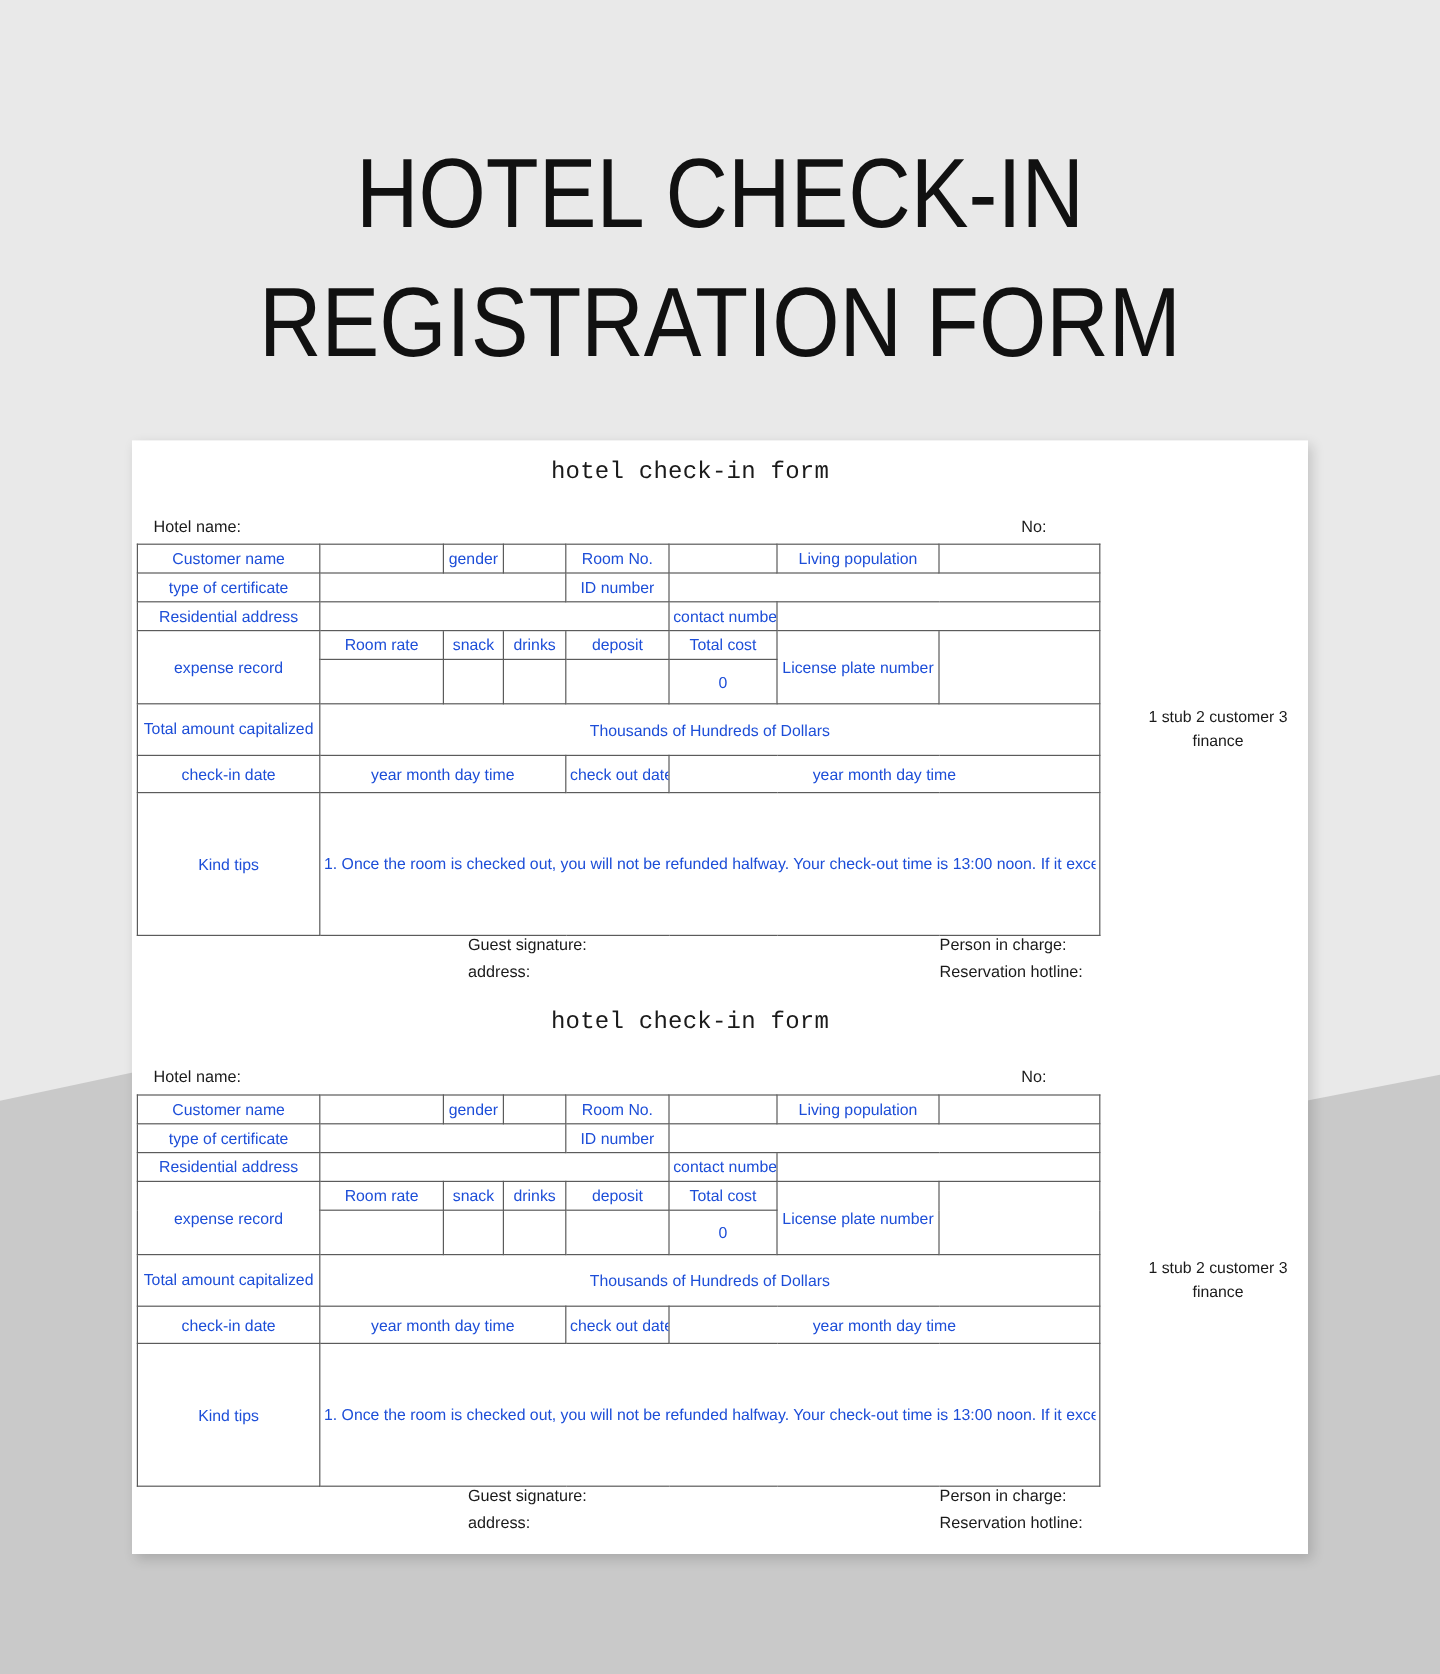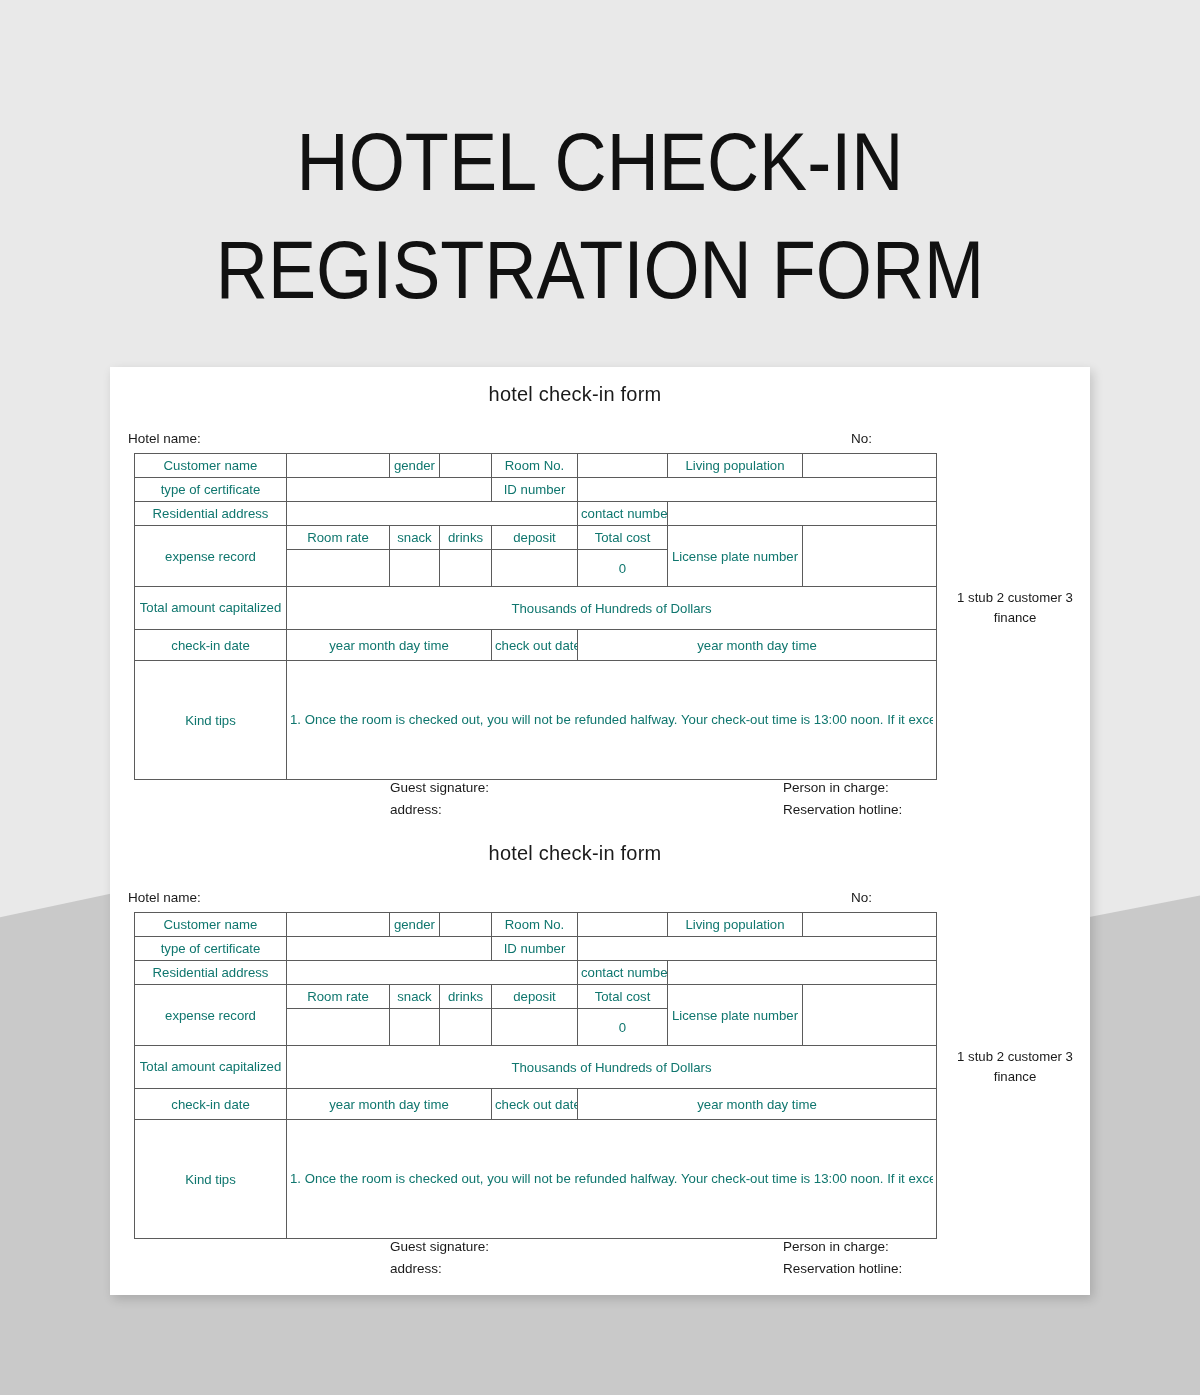--- a/index.html
+++ b/index.html
@@ -102,21 +102,21 @@
 
   .form-title {
     position: absolute;
     left: 0;
     top: 14px;
     width: 930px;
     text-align: center;
     font-size: 20px;
     line-height: 26px;
     color: #1a1a1a;
-    font-family: Liberation Sans, sans-serif;
+    font-family: Liberation Mono, monospace;
     letter-spacing: 0.2px;
   }
 
   .meta-row {
     position: absolute;
     top: 62px;
     left: 18px;
     width: 835px;
     height: 20px;
     font-size: 13.5px;
@@ -133,26 +133,26 @@
     position: absolute;
     left: 712px;
     top: 0;
     margin-left: 11px;
   }
 
   
   table.form-table {
     position: absolute;
     top: 86px;
-    left: 24px;
+    left: 4px;
     width: 802px;
     border-collapse: collapse;
     table-layout: fixed;
     font-size: 13.2px;
-    color: #0f766e;
+    color: #1d4ed8;
   }
   table.form-table td {
     border: 1px solid #5b5b5b;
     padding: 0 3px;
     text-align: center;
     vertical-align: middle;
     height: 23px;
     overflow: hidden;
     white-space: nowrap;
   }

